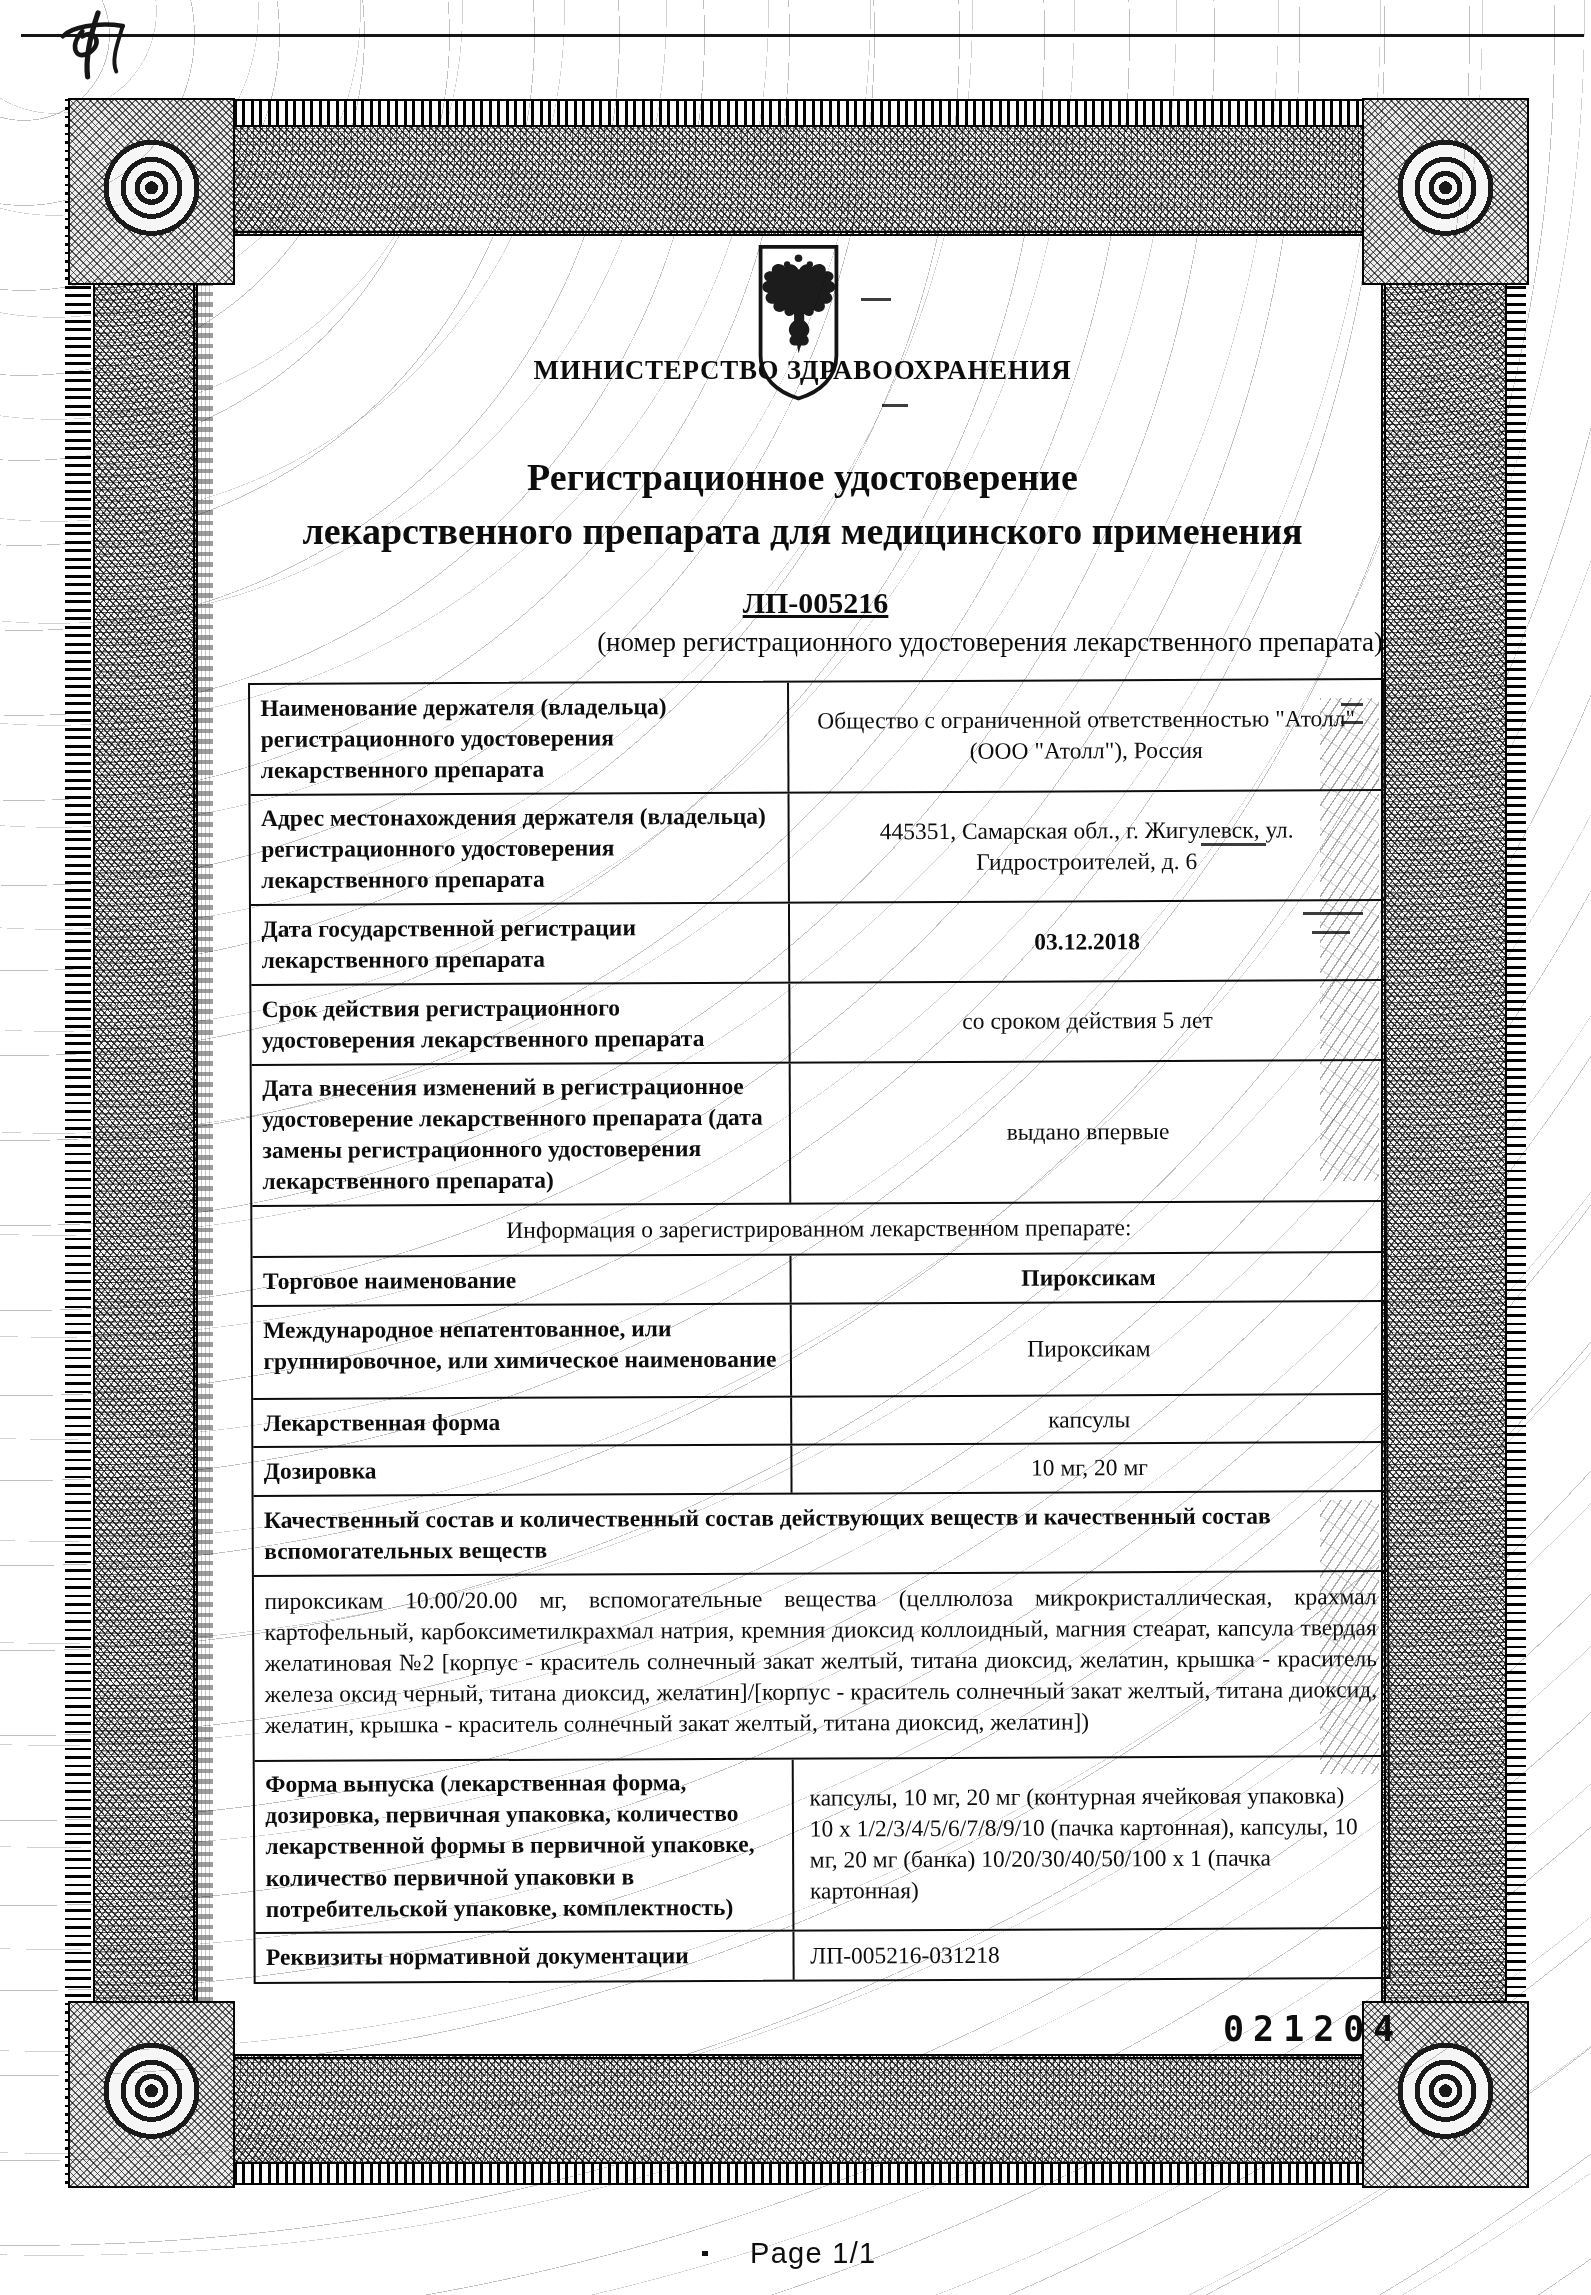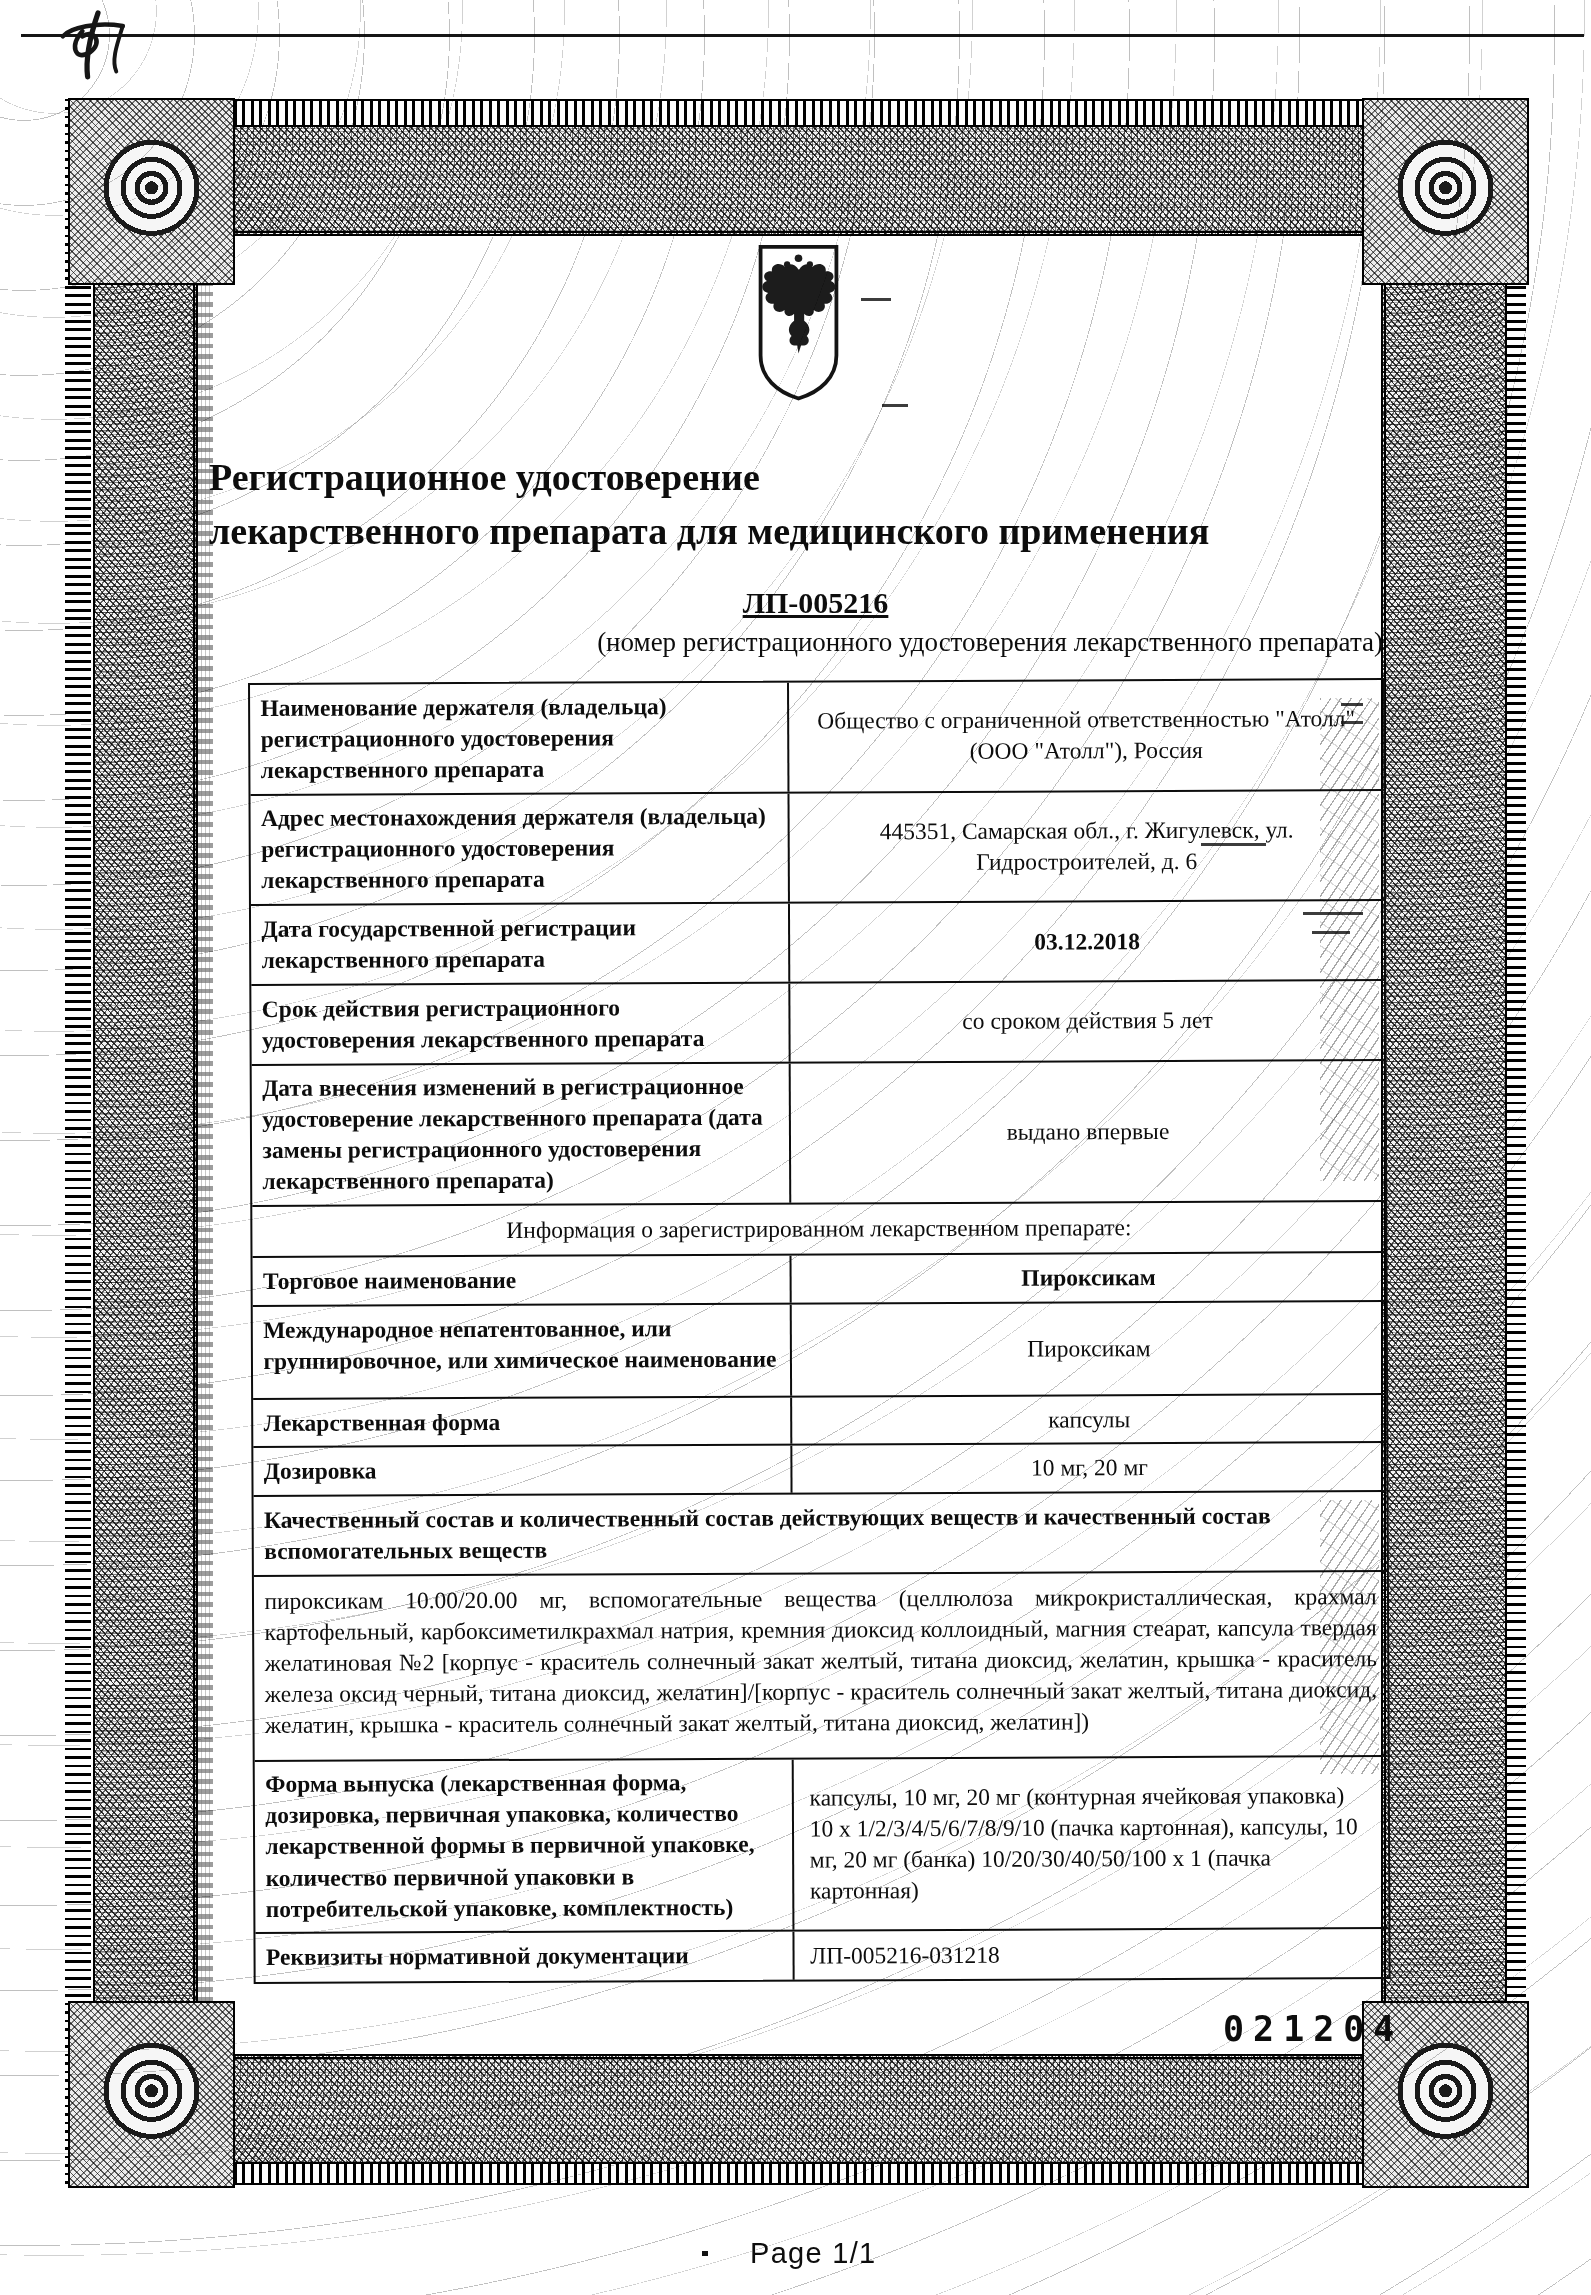--- a/index.html
+++ b/index.html
@@ -43,21 +43,21 @@
        radial-gradient(circle at 50% 48%, #1a1a1a 0 6.5px, #f6f6f6 6.5px 11.7px, #1a1a1a 11.7px 17px, #f6f6f6 17px 26px, #1a1a1a 26px 31px, #f6f6f6 31px 43px, #1a1a1a 43px 48px, transparent 48px),
        repeating-linear-gradient(45deg, rgba(0,0,0,.65) 0 1.3px, transparent 1.3px 4.6px),
        repeating-linear-gradient(-45deg, rgba(0,0,0,.5) 0 1.3px, transparent 1.3px 5.2px);}
   .c-tl{left:68px;top:98px;} .c-tr{left:1362px;top:98px;}
   .c-bl{left:68px;top:2001px;} .c-br{left:1362px;top:2001px;}
 
   
   .crest{position:absolute;left:754px;top:243px;width:89px;height:158px;}
   .ministry{position:absolute;left:248px;top:351px;width:1109px;text-align:center;
             font-size:27px;font-weight:600;letter-spacing:0.7px;line-height:1.45;}
-  .doc-title{position:absolute;left:209px;top:451px;width:1187px;
+  .doc-title{position:absolute;left:209px;top:451px;width:1187px;text-align:center;
              font-size:38px;font-weight:bold;line-height:1.42;}
   .regnum{position:absolute;left:248px;top:586px;width:1135px;text-align:center;
           font-size:30px;font-weight:bold;text-decoration:underline;}
   .regnum-caption{position:absolute;left:248px;top:627px;width:1135px;text-align:right;font-size:27px;}
 
   
   .reg-table{position:absolute;left:248px;top:683px;width:1133px;border:2.6px solid #0d0d0d;
              transform:rotate(-0.25deg);transform-origin:left top;font-size:23.5px;line-height:1.32;}
   .row{display:grid;grid-template-columns:539px 1fr;border-top:2.6px solid #0d0d0d;}
   .row:first-child{border-top:none;}
@@ -109,20 +109,21 @@
 
 <svg class="crest" viewBox="0 0 140 250">
   <path d="M10 6 H130 V178 C130 213 104 236 70 246 C36 236 10 213 10 178 Z" fill="#ffffff" stroke="#141414" stroke-width="6"></path>
   <path fill="#1c1c1c" d="M70 42 c-5-9-17-11-21-4 c-9-9-23-4-21 7 c-11-2-17 9-8 15 c-11 4-9 17 2 19 c-9 6-2 19 9 17 c-4 11 9 17 17 10 c-2 9 9 13 15 6 l0 11 c-9 7-11 17-4 24 c-7 7-2 17 9 15 l2 13 l4-13 c11 2 16-8 9-15 c7-7 5-17-4-24 l0-11 c6 7 17 3 15-6 c8 7 21 1 17-10 c11 2 17-11 8-17 c11-2 13-15 2-19 c9-6 3-17-8-15 c2-11-12-16-21-7 c-4-7-16-5-21 4 z"></path>
   <circle cx="52" cy="34" r="5" fill="#1c1c1c"></circle>
   <circle cx="88" cy="34" r="5" fill="#1c1c1c"></circle>
   <circle cx="70" cy="24" r="6" fill="#1c1c1c"></circle>
 </svg>
 
 <div class="ministry">
+  <div>МИНИСТЕРСТВО ЗДРАВООХРАНЕНИЯ</div>
 </div>
 
 <div class="doc-title">
   <div>Регистрационное удостоверение</div>
   <div>лекарственного препарата для медицинского применения</div>
 </div>
 
 <div class="regnum">ЛП-005216</div>
 <div class="regnum-caption">(номер регистрационного удостоверения лекарственного препарата)</div>
 

